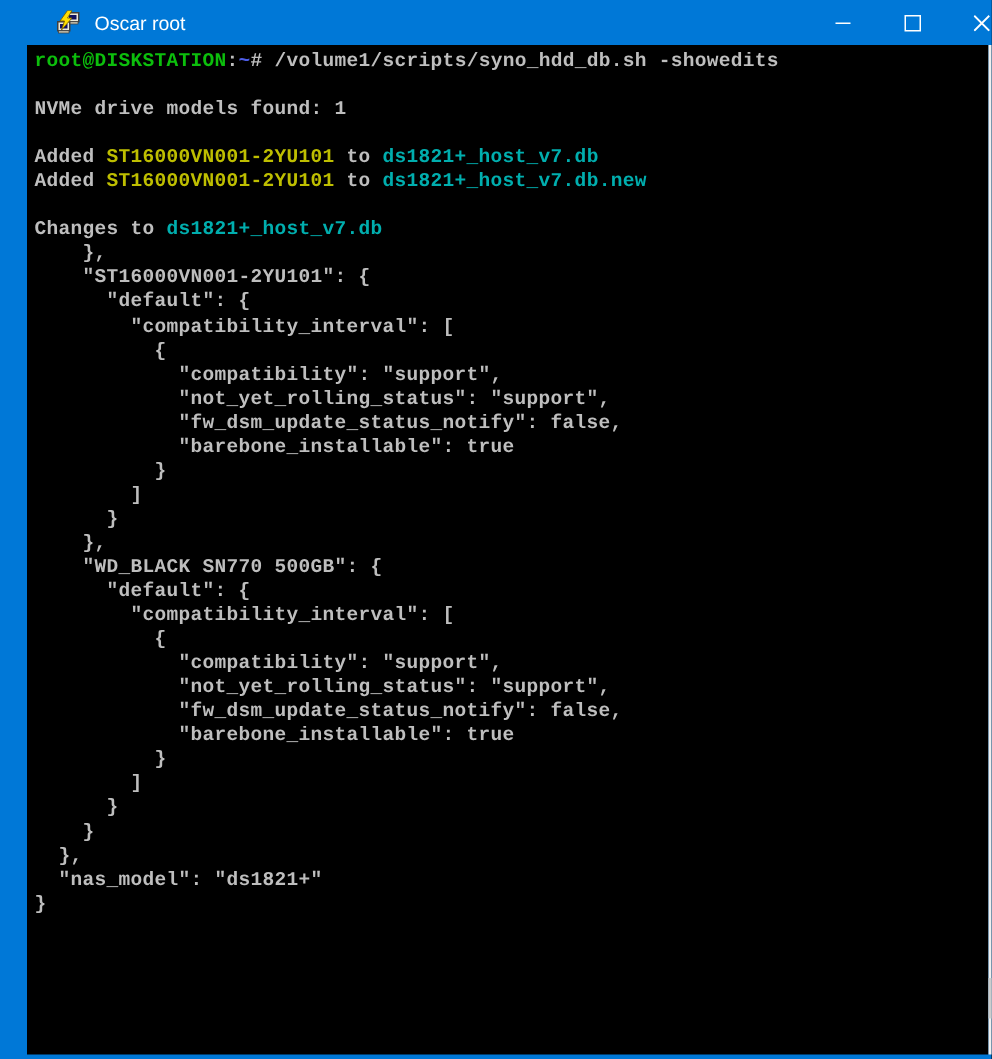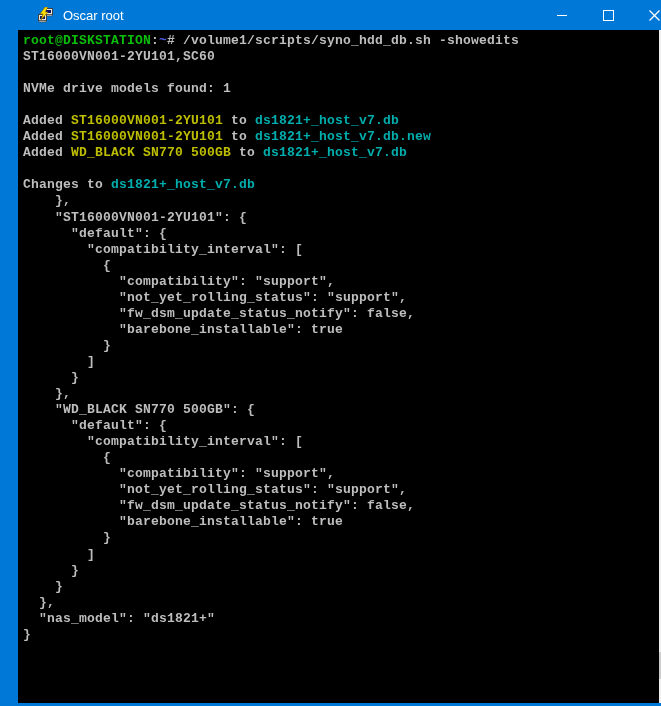--- a/index.html
+++ b/index.html
@@ -74,27 +74,25 @@
           <line x1="0.5" y1="0.5" x2="10.5" y2="10.5" stroke="#fff" stroke-width="1.2"></line>
           <line x1="10.5" y1="0.5" x2="0.5" y2="10.5" stroke="#fff" stroke-width="1.2"></line>
         </svg>
       </button>
     </span>
   </div>
 
   <div class="body">
     <div class="terminal">
         <div class="tline"><span class="c-green">root@DISKSTATION</span><span class="c-fg">:</span><span class="c-blue">~</span><span class="c-fg"># /volume1/scripts/syno_hdd_db.sh -showedits</span></div>
-        <div class="tline"><span class="c-fg">ST16000VN001-2YU101,SC60</span></div>
         <div class="tline"></div>
         <div class="tline"><span class="c-fg">NVMe drive models found: 1</span></div>
         <div class="tline"></div>
         <div class="tline"><span class="c-fg">Added </span><span class="c-yellow">ST16000VN001-2YU101</span><span class="c-fg"> to </span><span class="c-cyan">ds1821+_host_v7.db</span></div>
         <div class="tline"><span class="c-fg">Added </span><span class="c-yellow">ST16000VN001-2YU101</span><span class="c-fg"> to </span><span class="c-cyan">ds1821+_host_v7.db.new</span></div>
-        <div class="tline"><span class="c-fg">Added </span><span class="c-yellow">WD_BLACK SN770 500GB</span><span class="c-fg"> to </span><span class="c-cyan">ds1821+_host_v7.db</span></div>
         <div class="tline"></div>
         <div class="tline"><span class="c-fg">Changes to </span><span class="c-cyan">ds1821+_host_v7.db</span></div>
         <div class="tline"><span class="c-fg">    },</span></div>
         <div class="tline"><span class="c-fg">    "ST16000VN001-2YU101": {</span></div>
         <div class="tline"><span class="c-fg">      "default": {</span></div>
         <div class="tline"><span class="c-fg">        "compatibility_interval": [</span></div>
         <div class="tline"><span class="c-fg">          {</span></div>
         <div class="tline"><span class="c-fg">            "compatibility": "support",</span></div>
         <div class="tline"><span class="c-fg">            "not_yet_rolling_status": "support",</span></div>
         <div class="tline"><span class="c-fg">            "fw_dsm_update_status_notify": false,</span></div>

